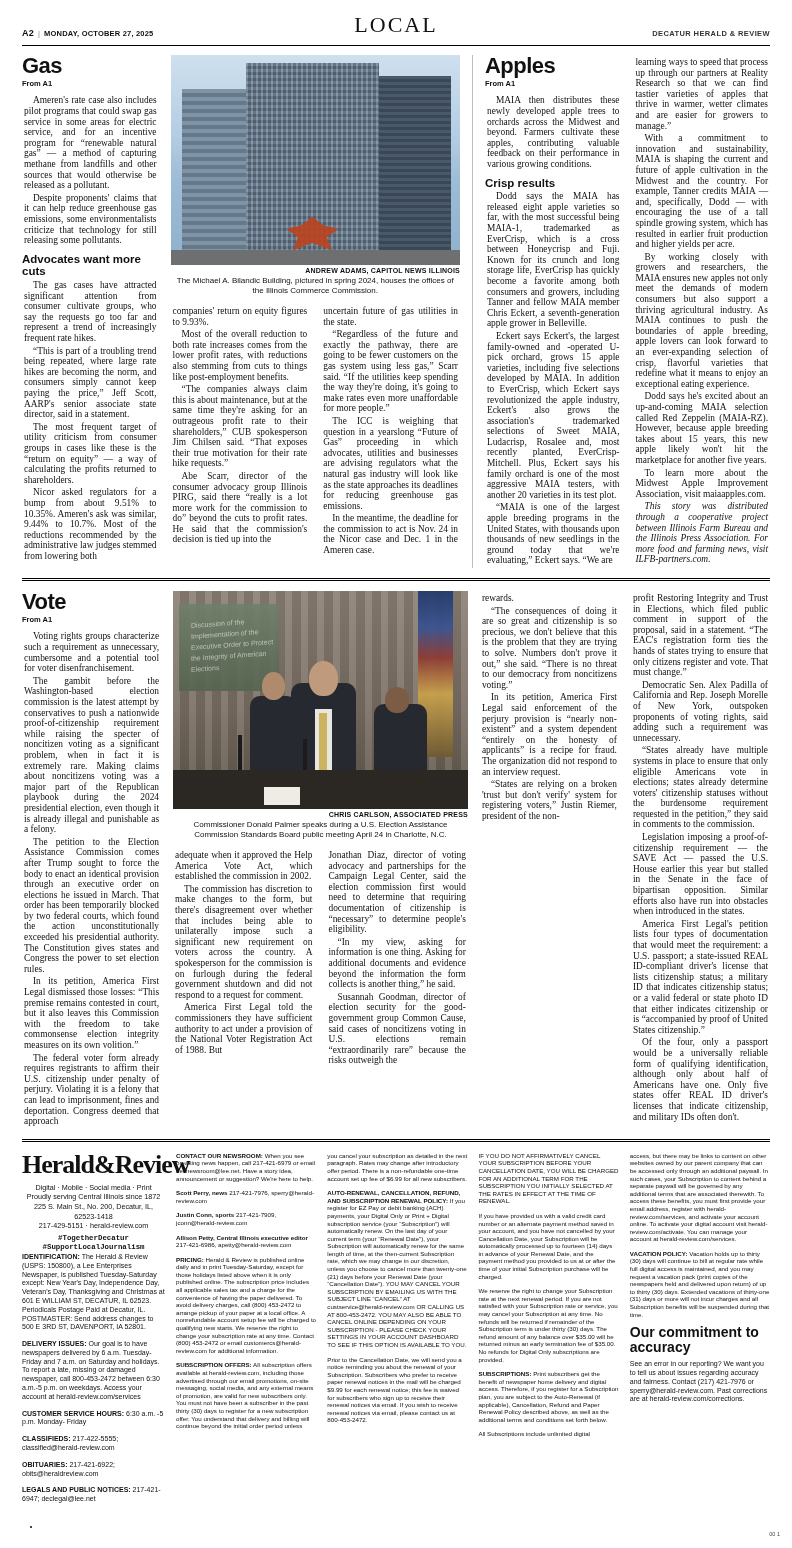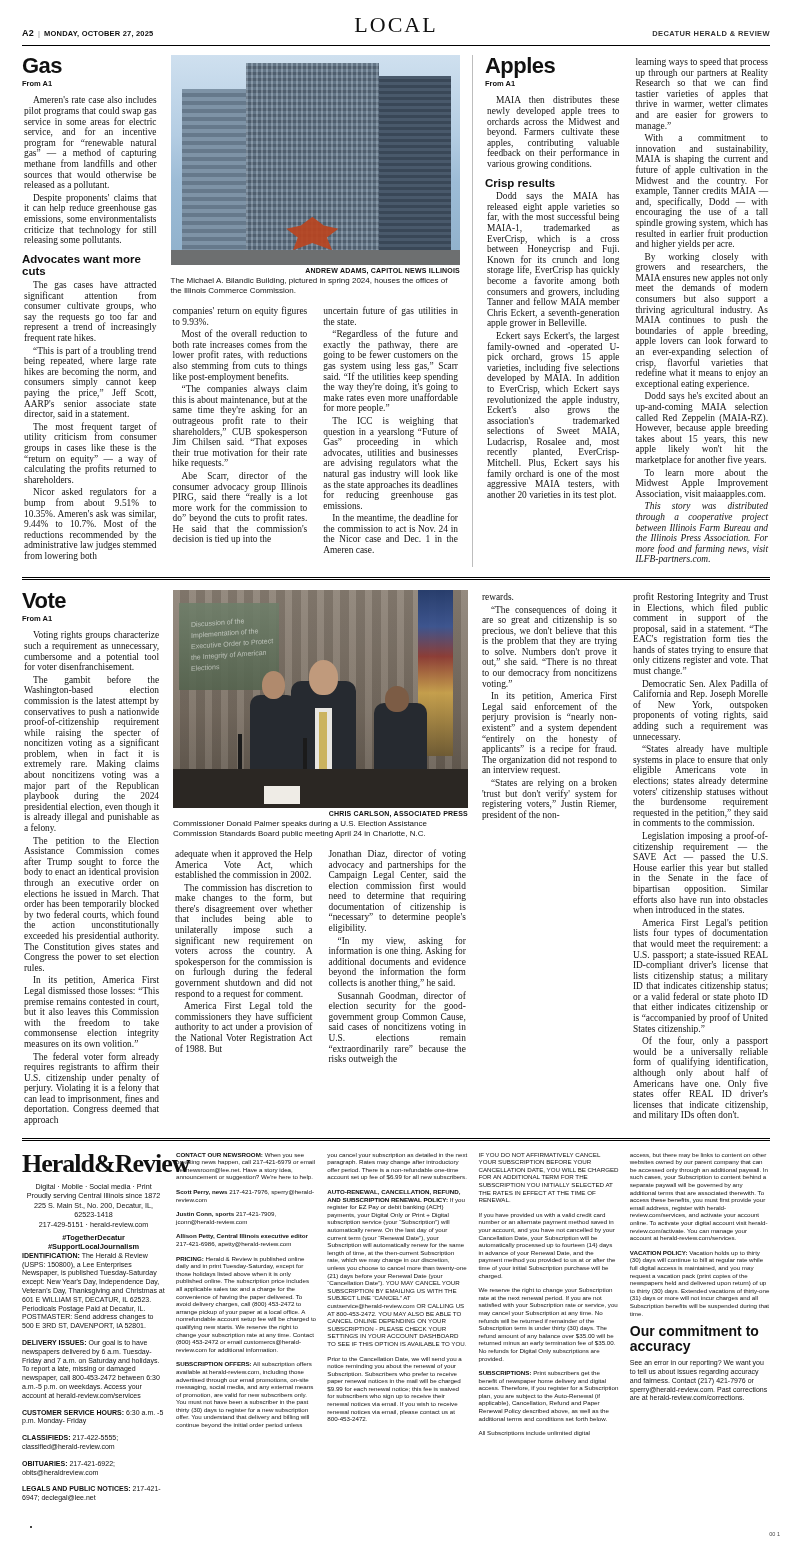--- a/index.html
+++ b/index.html
@@ -31,21 +31,21 @@
   p.body { margin:2px; font-size:9.4px; line-height:10.6px; text-align:justify; text-indent:9px; hyphens:auto; }
   p.body.noind { text-indent:0; }
   p.body.ital { font-style:italic; }
 
   .cols { display:flex; gap:12px; }
   .col { flex:1 1 0; min-width:0; }
 
   
   .photo-wrap { margin:0; }
   .credit { font-family:"Liberation Sans", sans-serif; font-weight:bold; font-size:7px; letter-spacing:.2px; text-align:right; margin:2px 0 2px 0; color:#111; }
-  .caption { font-family:"Liberation Sans", sans-serif; font-size:8px; line-height:10px; color:#111; margin:0 0 8px 0; }
+  .caption { font-family:"Liberation Sans", sans-serif; font-size:8px; line-height:10px; color:#111; margin:0 0 8px 0;text-align:center; }
 
   
   .photo-building { width:100%; height:210px; position:relative; overflow:hidden;
     background:linear-gradient(180deg,#cfe0ef 0%, #b4cde3 38%, #9dbcd6 60%, #8fb0cb 100%); }
   .bldg { position:absolute; background:#5f7489; }
   .bldg-main { left:26%; top:4%; width:46%; height:96%;
     background:repeating-linear-gradient(180deg,#6f8396 0px,#6f8396 3px,#58697a 3px,#58697a 6px); }
   .bldg-main::after{ content:""; position:absolute; inset:0;
     background:repeating-linear-gradient(90deg, rgba(255,255,255,.16) 0px, rgba(255,255,255,.16) 2px, rgba(0,0,0,.10) 2px, rgba(0,0,0,.10) 5px); }
   .bldg-left { left:4%; top:16%; width:23%; height:84%;
@@ -79,21 +79,21 @@
   .rule-double { border-top:1.4px solid #000; border-bottom:1.4px solid #000; height:3px; margin:10px 0 10px 0; }
   .vrule { border-left:1px solid #bdbdbd; }
 
   
   .footer { display:flex; gap:11px; }
   .fcol { flex:1 1 0; min-width:0; }
   .fcol.w1 { flex:1.02 1 0; }
   .nameplate-logo { font-family:"Liberation Serif", serif; font-weight:bold; font-size:26px; letter-spacing:-1px; line-height:1; margin:0 0 5px 0; }
   .nameplate-logo .amp { font-weight:bold; }
   .np-lines { font-family:"Liberation Sans", sans-serif; font-size:7.2px; line-height:9.6px; text-align:center; margin-bottom:3px; }
-  .np-tags { font-family:Liberation Sans, sans-serif; font-weight:bold; font-size:7.4px; line-height:9.6px; text-align:center; margin-bottom:0; }
+  .np-tags { font-family:Liberation Mono, monospace; font-weight:bold; font-size:7.4px; line-height:9.6px; text-align:center; margin-bottom:0; }
   .fblock { font-family:"Liberation Sans", sans-serif; font-size:7px; line-height:8.8px; margin-bottom:8px; text-align:left; }
   .fblock b { font-weight:bold; }
   .fine { font-family:"Liberation Sans", sans-serif; font-size:6.2px; line-height:7.6px; text-align:left; margin-bottom:7px; }
   .fine b { font-weight:bold; }
   .accuracy-h { font-family:"Liberation Sans", sans-serif; font-weight:bold; font-size:14px; line-height:15px; margin:4px 0 5px 0; }
   .corner { position:absolute; right:12px; bottom:10px; font-family:"Liberation Sans",sans-serif; font-size:5.5px; color:#444; text-align:right; line-height:7px; }
   .dot { position:absolute; left:30px; bottom:20px; width:2px; height:2px; background:#444; }
 </style>
 </head>
 <body>
@@ -155,20 +155,21 @@
 
     <div class="vrule" style="flex:0 0 1px;"></div>
 
     <div class="col">
       <h1 class="hl">Apples</h1>
       <div class="jump">From A1</div>
       <p class="body">MAIA then distributes these newly developed apple trees to orchards across the Midwest and beyond. Farmers cultivate these apples, contributing valuable feedback on their performance in various growing conditions.</p>
       <h2 class="subhead">Crisp results</h2>
       <p class="body">Dodd says the MAIA has released eight apple varieties so far, with the most successful being MAIA-1, trademarked as EverCrisp, which is a cross between Honeycrisp and Fuji. Known for its crunch and long storage life, EverCrisp has quickly become a favorite among both consumers and growers, including Tanner and fellow MAIA member Chris Eckert, a seventh-generation apple grower in Belleville.</p>
       <p class="body">Eckert says Eckert's, the largest family-owned and -operated U-pick orchard, grows 15 apple varieties, including five selections developed by MAIA. In addition to EverCrisp, which Eckert says revolutionized the apple industry, Eckert's also grows the association's trademarked selections of Sweet MAIA, Ludacrisp, Rosalee and, most recently planted, EverCrisp-Mitchell. Plus, Eckert says his family orchard is one of the most aggressive MAIA testers, with another 20 varieties in its test plot.</p>
+      <p class="body">“MAIA is one of the largest apple breeding programs in the United States, with thousands upon thousands of new seedlings in the ground today that we're evaluating,” Eckert says. “We are</p>
     </div>
 
     <div class="col">
       <p class="body noind">learning ways to speed that process up through our partners at Reality Research so that we can find tastier varieties of apples that thrive in warmer, wetter climates and are easier for growers to manage.”</p>
       <p class="body">With a commitment to innovation and sustainability, MAIA is shaping the current and future of apple cultivation in the Midwest and the country. For example, Tanner credits MAIA — and, specifically, Dodd — with encouraging the use of a tall spindle growing system, which has resulted in earlier fruit production and higher yields per acre.</p>
       <p class="body">By working closely with growers and researchers, the MAIA ensures new apples not only meet the demands of modern consumers but also support a thriving agricultural industry. As MAIA continues to push the boundaries of apple breeding, apple lovers can look forward to an ever-expanding selection of crisp, flavorful varieties that redefine what it means to enjoy an exceptional eating experience.</p>
       <p class="body">Dodd says he's excited about an up-and-coming MAIA selection called Red Zeppelin (MAIA-RZ). However, because apple breeding takes about 15 years, this new apple likely won't hit the marketplace for another five years.</p>
       <p class="body">To learn more about the Midwest Apple Improvement Association, visit maiaapples.com.</p>
       <p class="body ital">This story was distributed through a cooperative project between Illinois Farm Bureau and the Illinois Press Association. For more food and farming news, visit ILFB-partners.com.</p>
     </div>

